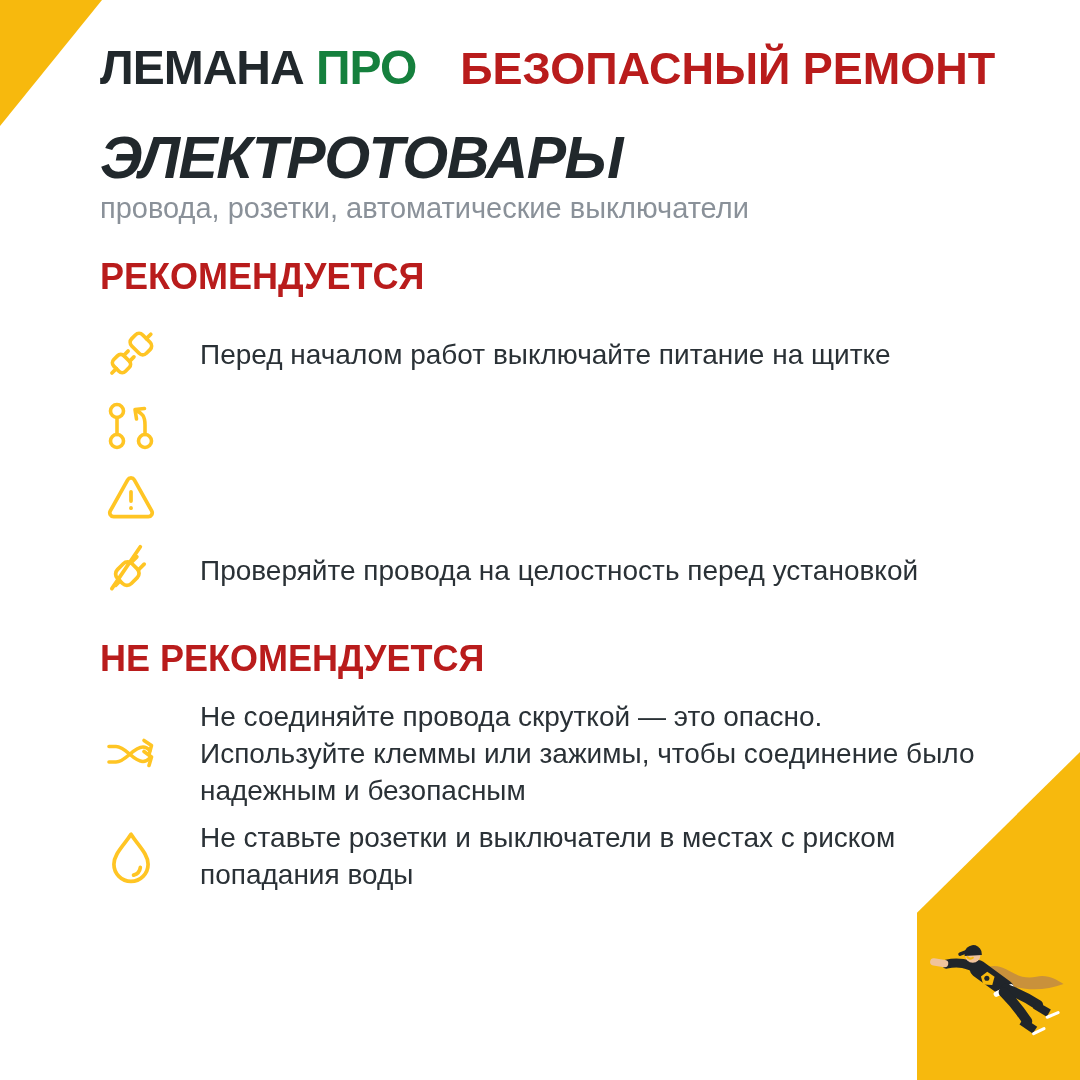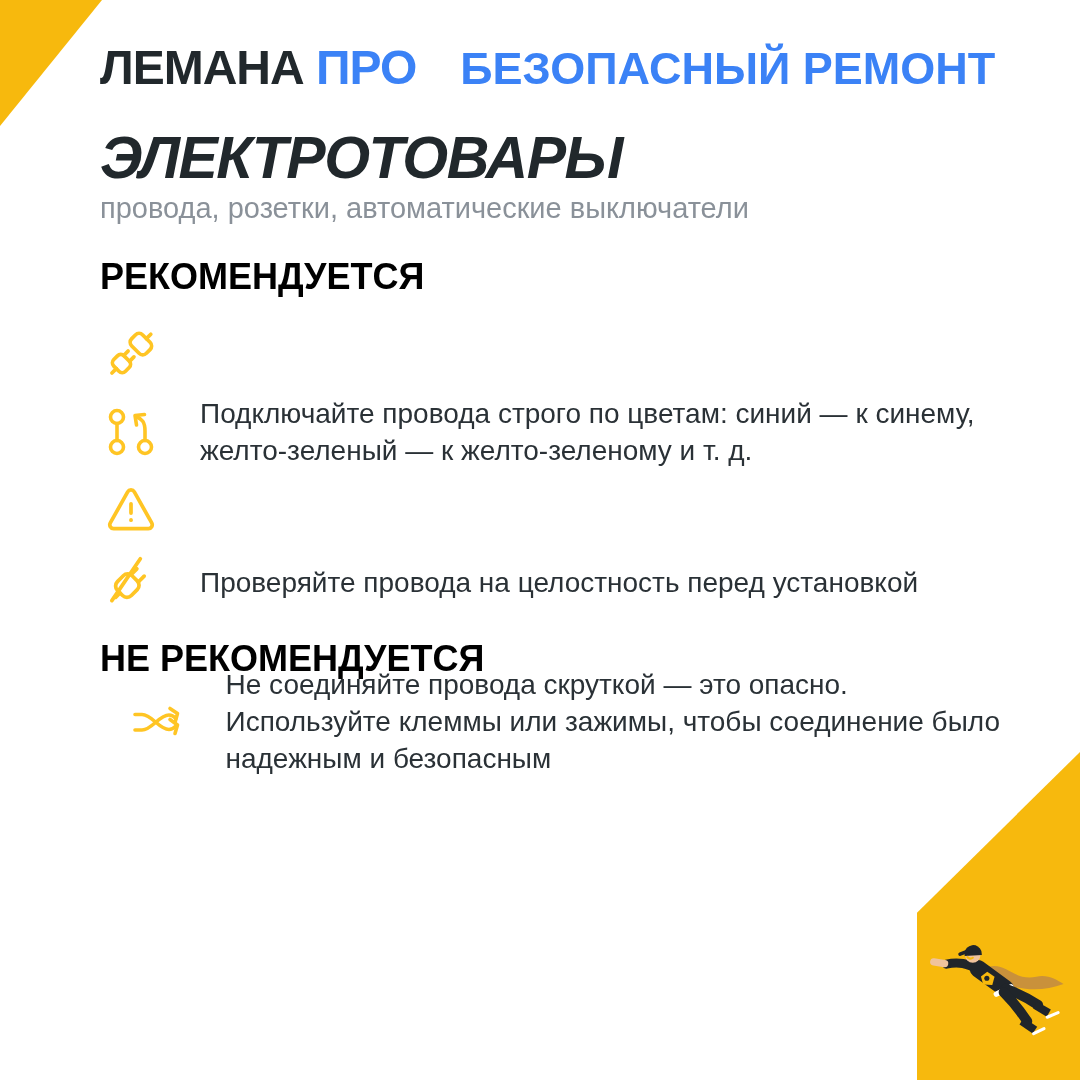--- a/index.html
+++ b/index.html
@@ -8,31 +8,31 @@
     font-family:"Liberation Sans","DejaVu Sans",sans-serif;overflow:hidden;
     color:#2A3136;
   }
   .corner{position:absolute;background:#F7B90D;}
   .corner-tl{left:0;top:0;width:102px;height:126px;
     clip-path:polygon(0 0,100% 0,0 100%);}
   .corner-br{left:917px;top:752px;width:163px;height:328px;
     clip-path:polygon(0 49%,100% 0,100% 100%,0 100%);}
   .header{position:absolute;left:100px;top:40px;display:flex;align-items:baseline;gap:44px;}
   .logo{font-size:48px;font-weight:900;letter-spacing:-1px;color:#21282C;white-space:nowrap;}
-  .logo .accent{color:#3b82f6;}
-  .header-title{font-size:45px;font-weight:800;letter-spacing:0;color:#3b82f6;white-space:nowrap;}
+  .logo .accent{color:#15803d;}
+  .header-title{font-size:45px;font-weight:800;letter-spacing:0;color:#b91c1c;white-space:nowrap;}
   .page-title{position:absolute;left:100px;top:124px;font-size:59px;font-weight:800;
     letter-spacing:-1.5px;color:#21282C;font-style:italic;}
   .page-subtitle{position:absolute;left:100px;top:192px;font-size:29px;color:#8A9199;}
-  .section-heading{position:absolute;left:100px;font-size:36px;font-weight:800;color:#000000;}
+  .section-heading{position:absolute;left:100px;font-size:36px;font-weight:800;color:#b91c1c;}
   .sec1-heading{top:256px;}
   .sec2-heading{top:638px;}
   .rows{position:absolute;left:100px;width:900px;display:flex;flex-direction:column;}
   .rows1{top:323px;}
-  .rows2{top:666px;align-items:flex-end;}
+  .rows2{top:698px;}
   .row{display:flex;align-items:center;margin-bottom:10px;}
   .icon-box{width:62px;min-width:62px;height:62px;margin-right:38px;display:flex;
     align-items:center;justify-content:center;}
   .item-text{font-size:28px;line-height:37px;white-space:pre-line;color:#2A3136;}
   .ic{stroke:#FFC524;fill:none;stroke-width:3.6;stroke-linecap:round;stroke-linejoin:round;}
 </style>
 </head>
 <body>
 
 <div class="corner corner-tl"></div>
@@ -57,37 +57,36 @@
       <svg width="58" height="58" viewBox="0 0 56 56">
         <g class="ic" transform="rotate(-45 28 28)">
           <path d="M2 28 h6"></path>
           <rect x="8" y="20" width="14" height="16" rx="4.5"></rect>
           <path d="M22 24 h6 M22 32 h6"></path>
           <rect x="34" y="18" width="15" height="20" rx="5"></rect>
           <path d="M49 28 h6"></path>
         </g>
       </svg>
     </div>
+    <div class="item-text">Перед началом работ выключайте питание на щитке</div>
   </div>
 
   <div class="row">
     <div class="icon-box">
       <svg width="56" height="56" viewBox="0 0 56 56">
         <g class="ic">
           <circle cx="14" cy="13" r="6.5"></circle>
           <path d="M14 19.5 V 36.5"></path>
           <circle cx="14" cy="43" r="6.5"></circle>
           <circle cx="42" cy="43" r="6.5"></circle>
           <path d="M42 36.5 V 27 C42 18 39 15 33 12.5"></path>
           <path d="M33.5 21 L32 11.5 L41.5 10.5"></path>
         </g>
       </svg>
     </div>
-    <div class="item-text">Подключайте провода строго по цветам: синий — к синему,
-желто-зеленый — к желто-зеленому и т. д.</div>
   </div>
 
   <div class="row">
     <div class="icon-box">
       <svg width="58" height="58" viewBox="0 0 56 56">
         <g class="ic">
           <path d="M24.8 10.5 a3.7 3.7 0 0 1 6.4 0 L48 40.5 a3.7 3.7 0 0 1 -3.2 5.5 H11.2 A3.7 3.7 0 0 1 8 40.5 Z"></path>
           <path d="M28 22 v9"></path>
           <path d="M28 37.5 v0.4"></path>
         </g>
@@ -124,20 +123,32 @@
           <path d="M6 36 h7 c10 0 17 -15 27 -15 c3 0 5 1.5 7 3.5"></path>
           <path d="M41 14.5 l7.5 5 -2.5 9"></path>
         </g>
       </svg>
     </div>
     <div class="item-text">Не соединяйте провода скруткой — это опасно.
 Используйте клеммы или зажимы, чтобы соединение было
 надежным и безопасным</div>
   </div>
 
+  <div class="row">
+    <div class="icon-box">
+      <svg width="58" height="58" viewBox="0 0 56 56">
+        <g class="ic">
+          <path d="M28 7 C21 18 11.5 26 11.5 36 a16.5 16.5 0 0 0 33 0 C44.5 26 35 18 28 7 Z"></path>
+          <path d="M37 39 a9 9 0 0 1 -6.5 7.5"></path>
+        </g>
+      </svg>
+    </div>
+    <div class="item-text">Не ставьте розетки и выключатели в местах с риском
+попадания воды</div>
+  </div>
 
 </div>
 
 <div class="corner corner-br">
   <svg style="position:absolute;left:10px;top:184px;" width="146" height="118" viewBox="0 0 160 130">
 
     <path d="M62 36 C 86 25, 92 50, 120 45 C 132 42, 142 48, 150 53 C 126 62, 100 60, 78 50 C 70 46, 62 42, 62 36 Z" fill="#C9913B"></path>
 
     <path d="M58 38 C 44 30, 34 28, 21 31" stroke="#20252A" stroke-width="10" stroke-linecap="round" fill="none"></path>
     <path d="M19 30.5 L7 28.5" stroke="#F0C39C" stroke-width="8" stroke-linecap="round" fill="none"></path>

